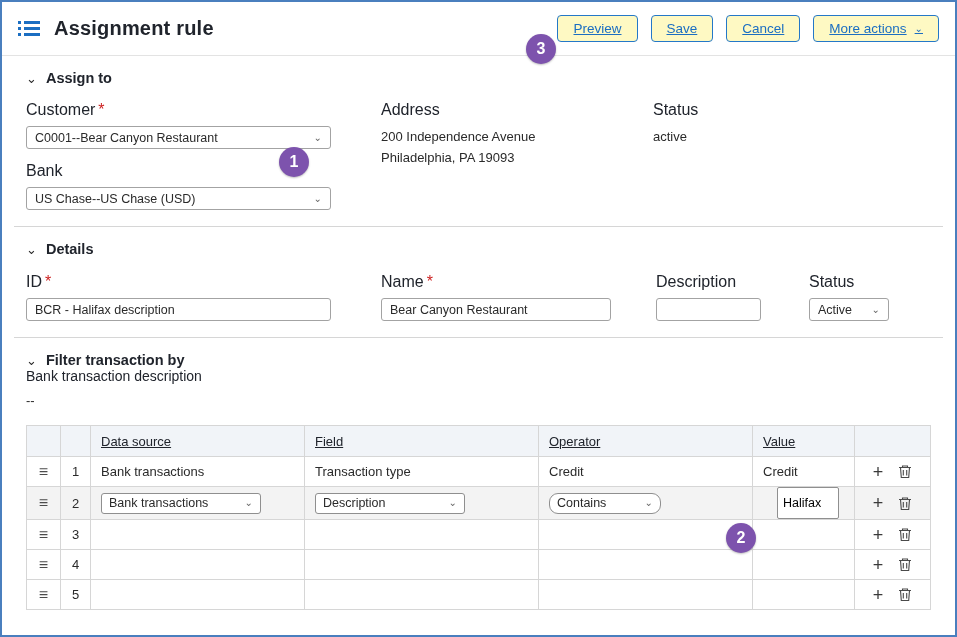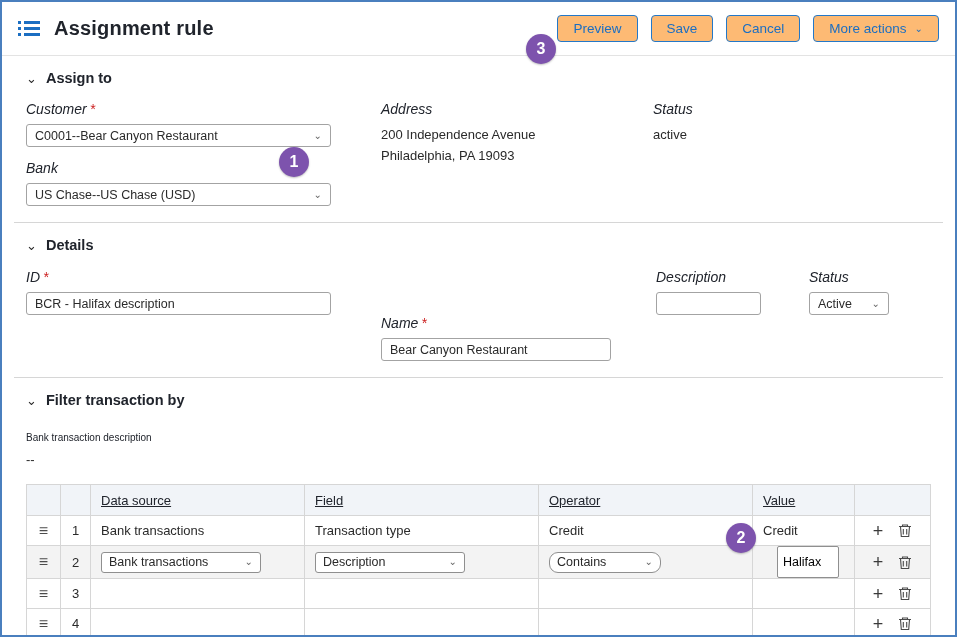--- a/index.html
+++ b/index.html
@@ -5,52 +5,52 @@
   * { box-sizing: border-box; }
   html,body { margin:0; padding:0; background:#fff; }
   body { font-family:"Liberation Sans", sans-serif; }
   .page { width:957px; height:637px; border:2px solid #4a7fbe; background:#fff; position:relative; overflow:hidden; }
 
   
   .topbar { display:flex; align-items:center; height:54px; padding:0 16px; border-bottom:1px solid #e3e3e3; }
   .menu-icon { margin-right:14px; display:flex; cursor:pointer; }
   .page-title { font-size:20px; margin:0; font-weight:bold; color:#20242c; letter-spacing:.2px; }
   .topbar-actions { margin-left:auto; display:flex; gap:13px; align-items:center; }
-  .btn { background:#fdba74; border:1px solid #2478c8; color:#1b6ec2; font-size:13.5px; padding:5px 15px; border-radius:4px; cursor:pointer; font-family:inherit; display:flex; align-items:center; gap:8px; }
+  .btn { background:#fef9c3; border:1px solid #2478c8; color:#1b6ec2; font-size:13.5px; padding:5px 15px; border-radius:4px; cursor:pointer; font-family:inherit; display:flex; align-items:center; gap:8px;text-decoration:underline; }
   .chev { color:#666; font-size:10px; line-height:1; }
   .btn .chev { color:#1b6ec2; }
 
   
   .section { padding:14px 24px 0; }
   .section-title { display:flex; align-items:center; gap:9px; font-size:14.5px; font-weight:bold; color:#20242c; }
   .collapse-chev { font-size:13px; color:#2a2a2a; font-weight:normal; line-height:1; cursor:pointer; }
   .divider { border:none; border-top:1px solid #d6d6d6; margin:16px 12px 0; }
 
-  .field-label { font-size:14px; color:#20242c; margin-bottom:7px;font-style:italic; }
+  .field-label { font-size:16px; color:#20242c; margin-bottom:7px; }
   .req { color:#cc1f1f; margin-left:3px; }
   .selbox { width:305px; height:23px; border:1px solid #a3a3a3; border-radius:3px; background:#fff; display:flex; align-items:center; justify-content:space-between; padding:0 8px; font-size:12.5px; color:#2a2a2a; cursor:pointer; }
   input.text { height:23px; border:1px solid #a3a3a3; border-radius:3px; font-size:12.5px; color:#2a2a2a; padding:0 8px; font-family:inherit; width:100%; }
 
   
   .assign-grid { display:flex; margin-top:15px; }
   .col-left { width:355px; }
   .col-mid { width:272px; }
   .bank-label { margin-top:13px; }
   .addr-line { font-size:13px; color:#2a2a2a; line-height:21px; }
 
   
   .details-row { display:flex; margin-top:16px; }
   .f-id { width:305px; }
-  .f-name { width:230px; margin-left:50px;margin-top:46px; }
+  .f-name { width:230px; margin-left:50px; }
   .f-desc { width:105px; margin-left:45px; }
   .f-status { width:80px; margin-left:48px; }
   .f-status .selbox { width:80px; }
 
   
-  .filter-subtitle { margin-top:24px; font-size:10px; color:#20242c; }
+  .filter-subtitle { font-size:14px; color:#20242c; }
   .filter-subvalue { margin-top:9px; font-size:13px; color:#2a2a2a; }
   table.rules { border-collapse:collapse; font-size:13px; color:#2a2a2a; width:100%; margin-top:17px; }
   .rules th, .rules td { border:1px solid #d6d6d6; height:30px; padding:0 0 0 10px; text-align:left; font-weight:normal; }
   .rules thead th { background:#f1f4f8; height:31px; color:#20242c;text-decoration:underline; }
   .rules td.drag, .rules td.num, .rules th.drag, .rules th.num { text-align:center; padding:0; }
   tr.active-row { background:#f3f3f3; }
   .drag-ic { font-size:16px; color:#4c4c4c; cursor:grab; }
   .mini-sel { height:21px; border:1px solid #8f8f8f; border-radius:3px; background:#fff; display:inline-flex; align-items:center; justify-content:space-between; padding:0 7px; font-size:12.5px; color:#2a2a2a; cursor:pointer; vertical-align:middle; }
   .w160 { width:160px; } .w150 { width:150px; } .w112 { width:112px;border-radius:9px; }
   .val-input { width:62px; height:32px; border:1px solid #8f8f8f; border-radius:2px; font-size:12.5px; padding:0 5px; font-family:inherit; margin-left:14px; }

